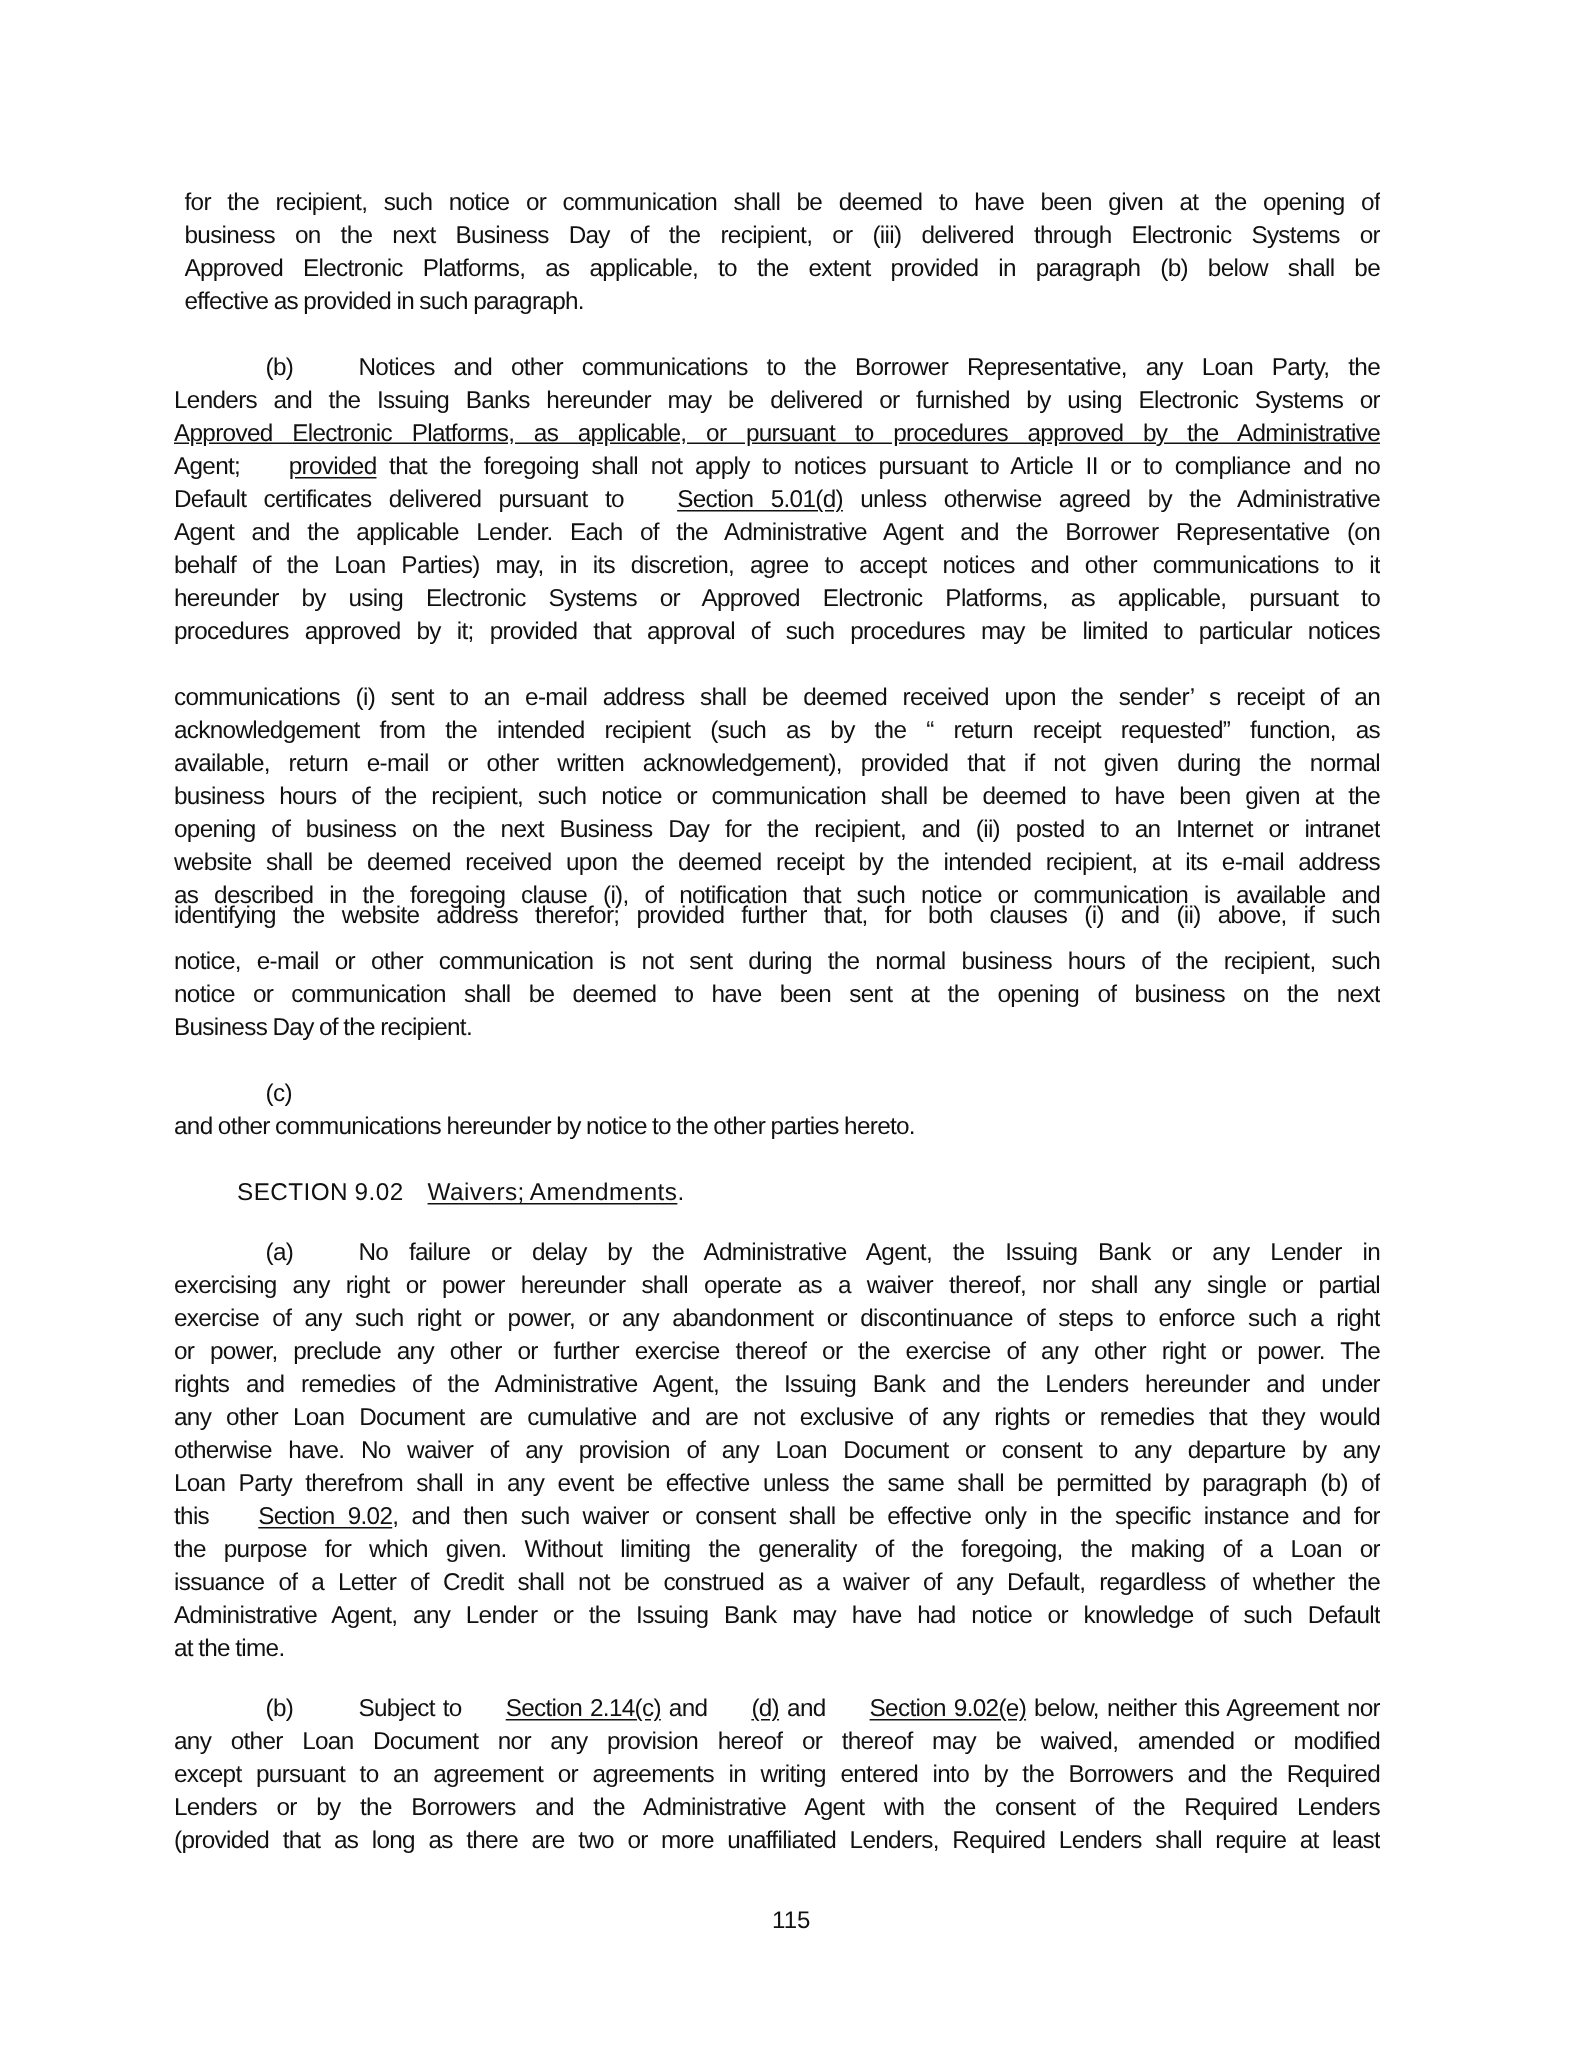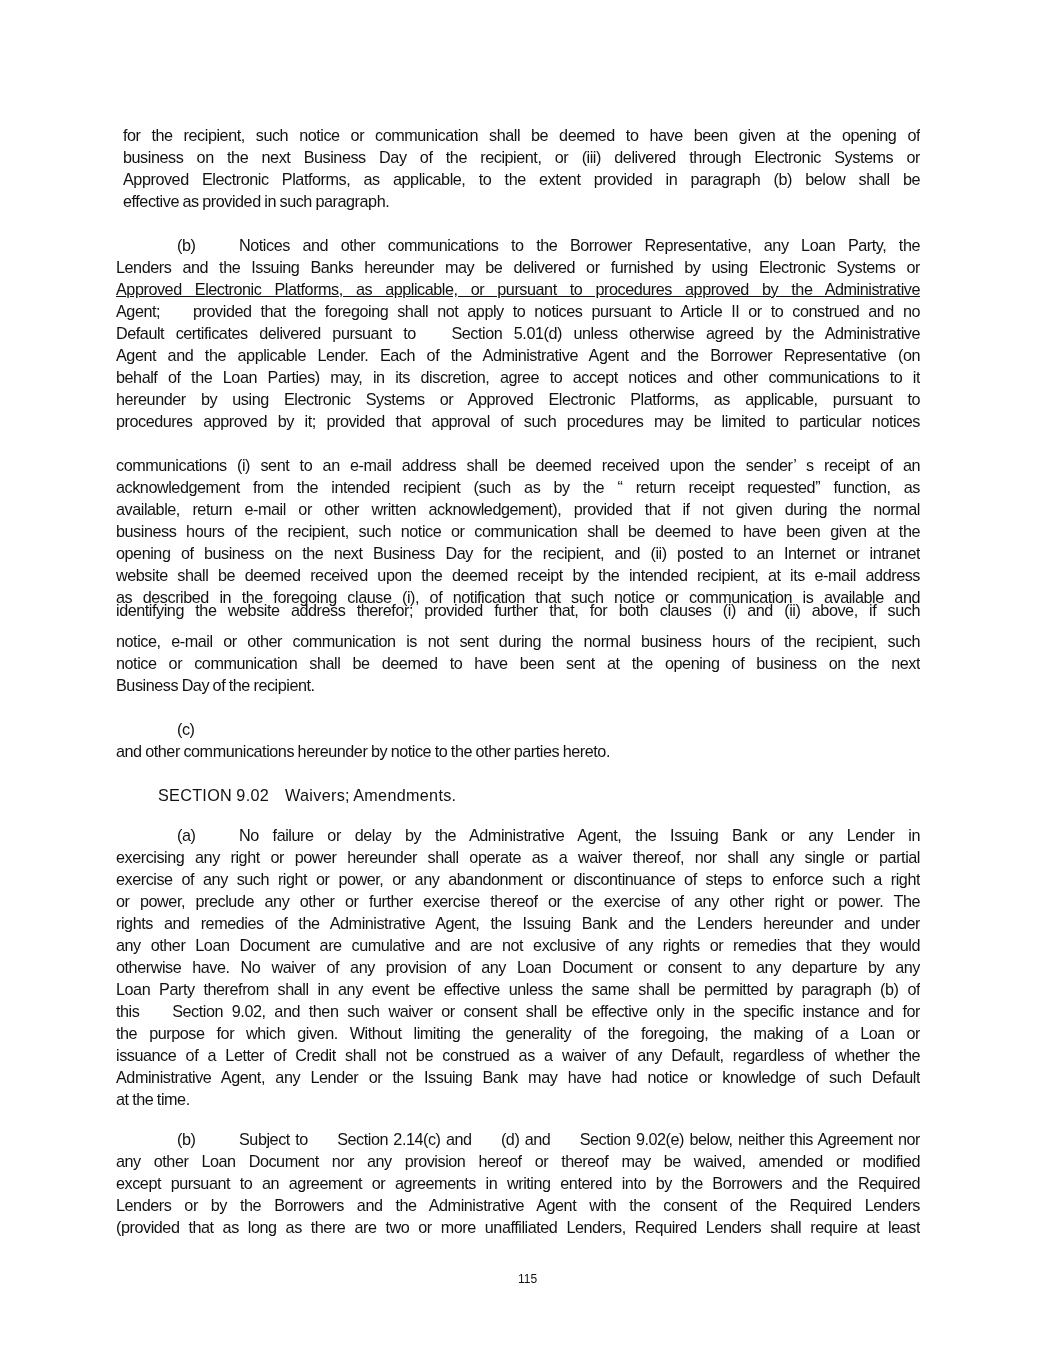--- a/index.html
+++ b/index.html
@@ -6,38 +6,38 @@
   body { width: 1055px; height: 1365px; position: relative; overflow: hidden; }
   .page {
     position: absolute; left: 0; top: 0; width: 1055px; height: 1365px; background: #ffffff;
     font-family: "Liberation Sans", sans-serif; color: #111111;
   }
   .line {
     position: absolute; font-size: 16.2px; line-height: 22px; white-space: nowrap;
     letter-spacing: -0.45px; word-spacing: -0.5px; transform-origin: left top;
   }
   .j { text-align: justify; text-align-last: justify; white-space: normal; overflow: hidden; height: 22px; }
-  .u { text-underline-offset: 2px; padding-left: 24px; }
-  .pagenum { position: absolute; left: 0; width: 1055px; top: 1272px; text-align: center; font-size: 12px; }
+  .u { text-decoration: underline; text-underline-offset: 2px; padding-left: 24px; }
+  .pagenum { position: absolute; left: 0; width: 1055px; top: 1272px; text-align: center; font-size: 16px; }
 </style>
 </head>
 <body>
 
 <div class="page">
 
   <div class="line j" style="left: 123px; top: 124px; width: 797px; white-space: normal; text-align-last: justify; overflow: hidden;">for the recipient, such notice or communication shall be deemed to have been given at the opening of</div>
   <div class="line j" style="left: 123px; top: 146px; width: 797px; white-space: normal; text-align-last: justify; overflow: hidden;">business on the next Business Day of the recipient, or (iii) delivered through Electronic Systems or</div>
   <div class="line j" style="left: 123px; top: 168px; width: 797px; white-space: normal; text-align-last: justify; overflow: hidden;">Approved Electronic Platforms, as applicable, to the extent provided in paragraph (b) below shall be</div>
   <div class="line" style="left:123px; top:190px;">effective as provided in such paragraph.</div>
 
   <div class="line" style="left:177px; top:234px;">(b)</div>
   <div class="line j" style="left: 239px; top: 234px; width: 681px; white-space: normal; text-align-last: justify; overflow: hidden;">Notices and other communications to the Borrower Representative, any Loan Party, the</div>
   <div class="line j" style="left: 116px; top: 256px; width: 804px; white-space: normal; text-align-last: justify; overflow: hidden;">Lenders and the Issuing Banks hereunder may be delivered or furnished by using Electronic Systems or</div>
   <div class="line j" style="left: 116px; top: 278px; width: 804px; white-space: normal; text-align-last: justify; overflow: hidden; text-decoration: underline;">Approved Electronic Platforms, as applicable, or pursuant to procedures approved by the Administrative</div>
-  <div class="line j" style="left: 116px; top: 300px; width: 804px; white-space: normal; text-align-last: justify; overflow: hidden;"><span>Agent; </span><span class="u">provided</span><span> that the foregoing shall not apply to notices pursuant to Article II or to construed and no</span></div>
+  <div class="line j" style="left: 116px; top: 300px; width: 804px; white-space: normal; text-align-last: justify; overflow: hidden;"><span>Agent; </span><span class="u">provided</span><span> that the foregoing shall not apply to notices pursuant to Article II or to compliance and no</span></div>
   <div class="line j" style="left: 116px; top: 322px; width: 804px; white-space: normal; text-align-last: justify; overflow: hidden;"><span>Default certificates delivered pursuant to </span><span class="u">Section 5.01(d)</span><span> unless otherwise agreed by the Administrative</span></div>
   <div class="line j" style="left: 116px; top: 344px; width: 804px; white-space: normal; text-align-last: justify; overflow: hidden;">Agent and the applicable Lender.  Each of the Administrative Agent and the Borrower Representative (on</div>
   <div class="line j" style="left: 116px; top: 366px; width: 804px; white-space: normal; text-align-last: justify; overflow: hidden;">behalf of the Loan Parties) may, in its discretion, agree to accept notices and other communications to it</div>
   <div class="line j" style="left: 116px; top: 388px; width: 804px; white-space: normal; text-align-last: justify; overflow: hidden;">hereunder by using Electronic Systems or Approved Electronic Platforms, as applicable, pursuant to</div>
   <div class="line j" style="left: 116px; top: 410px; width: 804px; white-space: normal; text-align-last: justify; overflow: hidden;">procedures approved by it; provided that approval of such procedures may be limited to particular notices</div>
   <div class="line j" style="left: 116px; top: 454px; width: 804px; white-space: normal; text-align-last: justify; overflow: hidden;">communications (i) sent to an e-mail address shall be deemed received upon the sender’ s receipt of an</div>
   <div class="line j" style="left: 116px; top: 476px; width: 804px; white-space: normal; text-align-last: justify; overflow: hidden;">acknowledgement from the intended recipient (such as by the “ return receipt requested” function, as</div>
   <div class="line j" style="left: 116px; top: 498px; width: 804px; white-space: normal; text-align-last: justify; overflow: hidden;">available, return e-mail or other written acknowledgement), provided that if not given during the normal</div>
   <div class="line j" style="left: 116px; top: 520px; width: 804px; white-space: normal; text-align-last: justify; overflow: hidden;">business hours of the recipient, such notice or communication shall be deemed to have been given at the</div>
   <div class="line j" style="left: 116px; top: 542px; width: 804px; white-space: normal; text-align-last: justify; overflow: hidden;">opening of business on the next Business Day for the recipient, and (ii) posted to an Internet or intranet</div>

